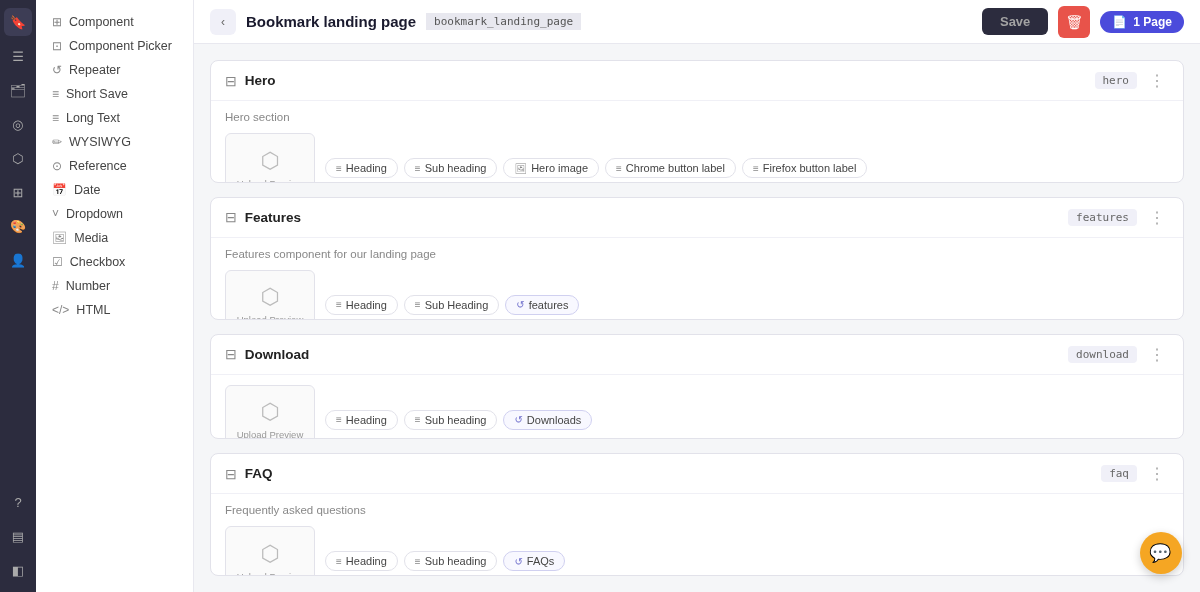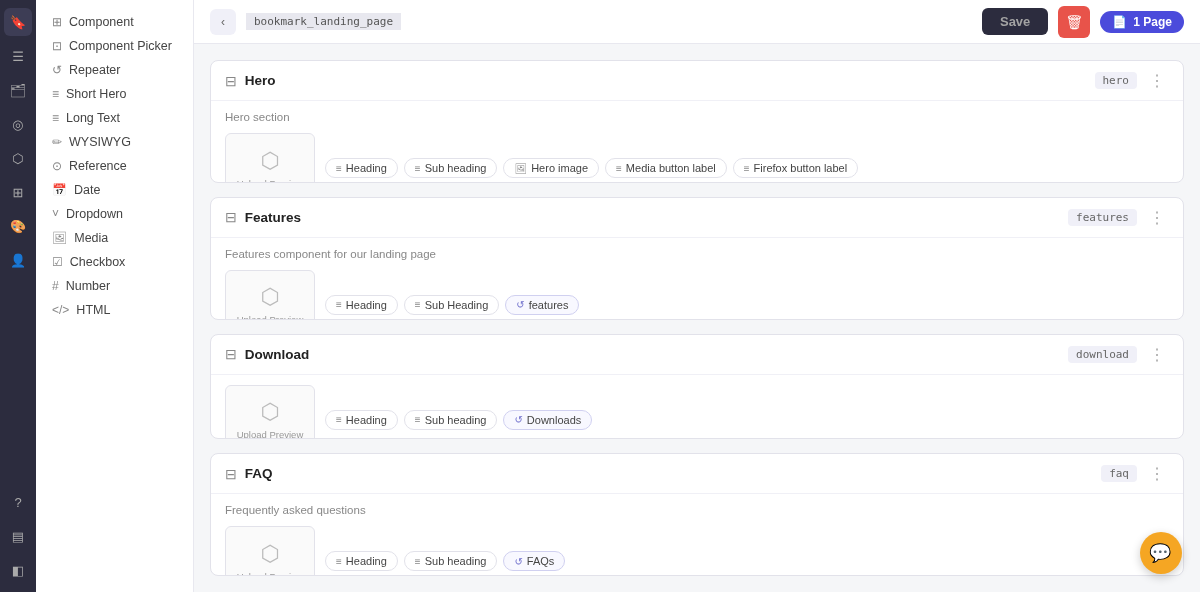--- a/index.html
+++ b/index.html
@@ -269,21 +269,21 @@
   <div class="sidebar-item">
     <span class="si-icon">⊡</span>
     <span>Component Picker</span>
   </div>
   <div class="sidebar-item">
     <span class="si-icon">↺</span>
     <span>Repeater</span>
   </div>
   <div class="sidebar-item">
     <span class="si-icon">≡</span>
-    <span>Short Hero</span>
+    <span>Short Save</span>
   </div>
   <div class="sidebar-item">
     <span class="si-icon">≡</span>
     <span>Long Text</span>
   </div>
   <div class="sidebar-item">
     <span class="si-icon">✏</span>
     <span>WYSIWYG</span>
   </div>
   <div class="sidebar-item">
@@ -313,20 +313,21 @@
   <div class="sidebar-item">
     <span class="si-icon">&lt;/&gt;</span>
     <span>HTML</span>
   </div>
 </div>
 
 <div class="main-area">
 
   <div class="topbar">
     <div class="back-btn">‹</div>
+    <span class="page-title">Bookmark landing page</span>
     <span class="page-slug">bookmark_landing_page</span>
     <div class="topbar-spacer"></div>
     <button class="save-btn">Save</button>
     <button class="delete-btn">🗑</button>
     <div class="page-count">
       <span>📄</span>
       <span>1 Page</span>
     </div>
   </div>
 
@@ -354,21 +355,21 @@
             <div class="chip">
                 <span class="chip-icon">≡</span>
                 <span>Sub heading</span>
               </div>
             <div class="chip">
                 <span class="chip-icon">🖼</span>
                 <span>Hero image</span>
               </div>
             <div class="chip">
                 <span class="chip-icon">≡</span>
-                <span>Media button label</span>
+                <span>Chrome button label</span>
               </div>
             <div class="chip">
                 <span class="chip-icon">≡</span>
                 <span>Firefox button label</span>
               </div>
           </div>
         </div>
       </div>
     </div>
 

